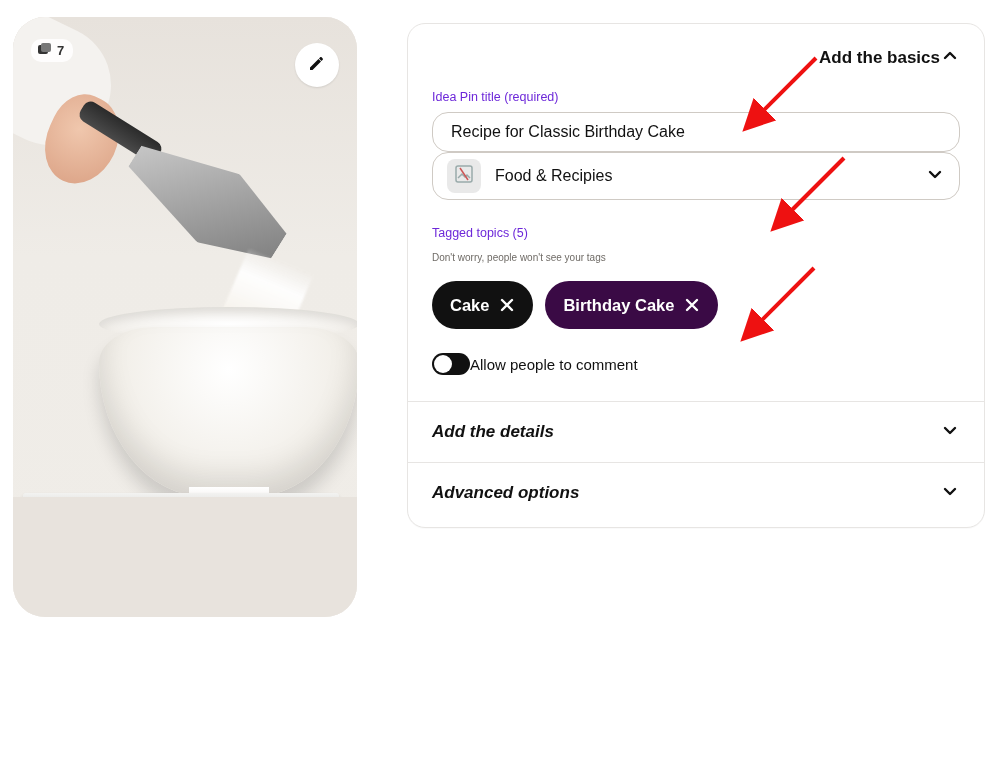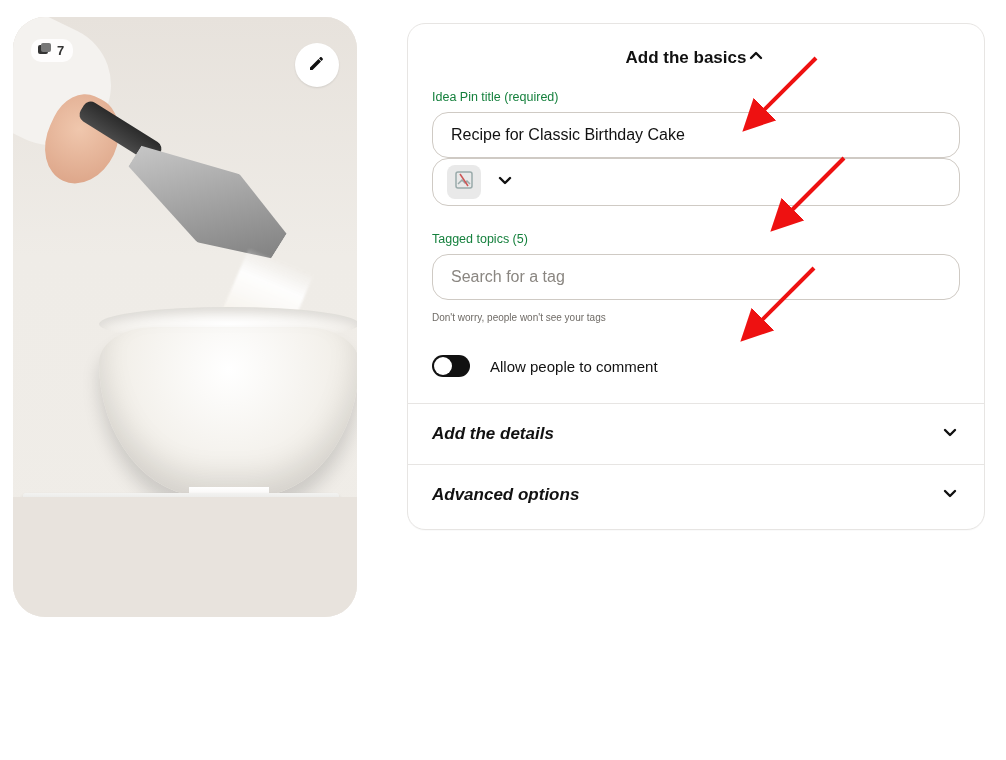--- a/index.html
+++ b/index.html
@@ -82,46 +82,46 @@
     background:#f4f2ef; border-radius:0 60px 60px 0; transform:rotate(26deg);
   }
 
   
   .panel {
     position:absolute; left:407px; top:23px; width:578px;
     border:1px solid #e7e5e3; border-radius:18px; background:#fff;
     box-shadow:0 1px 0 rgba(0,0,0,.02);
   }
   .section { padding:22px 24px 26px; }
-  .section-header { display:flex; align-items:center; justify-content:center; cursor:pointer; }
+  .section-header { display:flex; align-items:center; justify-content:flex-end; cursor:pointer; }
   .section-title { font-size:17px; font-weight:700; color:#111; }
-  .field-label { font-size:12.5px; color:#15803d; margin-top:18px; margin-bottom:8px; }
+  .field-label { font-size:12.5px; color:#6d28d9; margin-top:18px; margin-bottom:8px; }
   .field-label.first { margin-top:20px; }
   .text-input {
-    width:100%; height:46px; border:1px solid #cfcac4; border-radius:16px;
+    width:100%; height:40px; border:1px solid #cfcac4; border-radius:16px;
     padding:0 18px; font-size:16px; color:#111; outline:none; background:#fff;
   }
   .text-input::placeholder { color:#8a8681; }
   .board-select {
     width:100%; height:48px; border:1px solid #cfcac4; border-radius:16px;
     padding:0 14px; display:flex; align-items:center; gap:14px; background:#fff;
     cursor:pointer;
   }
   .board-thumb {
     width:34px; height:34px; border-radius:8px; background:#e9e9e9;
     display:flex; align-items:center; justify-content:center;
   }
   .board-name { flex:1; font-size:16px; color:#111; }
   .helper { font-size:10px; color:#6f6b66; margin-top:12px; }
   .tags { display:flex; gap:12px; margin-top:18px; }
   .tag { display:flex; align-items:center; gap:10px; height:48px; padding:0 18px; border-radius:24px; font-size:16.5px; font-weight:600; cursor:pointer; }
   .tag.black { background:#111; color:#fff; }
   .tag.purple { background:#3a0a45; color:#fff; }
   .tag .x-icon { display:inline-flex; }
-  .toggle-row { display:flex; align-items:center; gap:20px; margin-top:32px;text-align:center; }
+  .toggle-row { display:flex; align-items:center; gap:0; margin-top:24px;text-align:center; }
   .switch {
     width:38px; height:22px; border-radius:11px; background:#111; position:relative; cursor:pointer;
   }
   .switch .knob {
     position:absolute; left:2px; top:2px; width:18px; height:18px; border-radius:50%; background:#fff;
   }
   .toggle-label { font-size:15px; color:#111; }
   .divider { height:1px; background:#e7e5e3; }
   .row-section { padding:18px 24px; display:flex; align-items:center; justify-content:space-between; cursor:pointer;font-style:italic; }
 
@@ -186,31 +186,49 @@
       <div class="board-select">
         <div class="board-thumb">
           <span>
             <svg width="20" height="20" viewBox="0 0 20 20">
                 <rect x="2" y="2" width="16" height="16" rx="2" fill="none" stroke="#9aa" stroke-width="1.5"></rect>
                 <path d="M4 14l4-4 3 3 2-2 3 3" fill="none" stroke="#9aa" stroke-width="1.5"></path>
                 <path d="M6 4l8 12" stroke="#c55" stroke-width="1.5"></path>
               </svg>
           </span>
         </div>
+        <div class="board-name">Food &amp; Recipies</div>
         <span>
           <svg width="20" height="20" viewBox="0 0 20 20">
               <path d="M5 8l5 5 5-5" stroke="#111" stroke-width="2.4" fill="none" stroke-linecap="round" stroke-linejoin="round"></path>
             </svg>
         </span>
       </div>
 
       <div class="field-label" style="margin-top:26px">Tagged topics (5)</div>
-      <input class="text-input" placeholder="Search for a tag" style="">
       <div class="helper">Don't worry, people won't see your tags</div>
 
+      <div class="tags">
+        <div class="tag black">
+          <span>Cake</span>
+          <span class="x-icon">
+            <svg width="16" height="16" viewBox="0 0 16 16">
+                <path d="M3 3l10 10M13 3L3 13" stroke="#fff" stroke-width="2.4" stroke-linecap="round"></path>
+              </svg>
+          </span>
+        </div>
+        <div class="tag purple">
+          <span>Birthday Cake</span>
+          <span class="x-icon">
+            <svg width="16" height="16" viewBox="0 0 16 16">
+                <path d="M3 3l10 10M13 3L3 13" stroke="#fff" stroke-width="2.4" stroke-linecap="round"></path>
+              </svg>
+          </span>
+        </div>
+      </div>
 
       <div class="toggle-row">
         <div class="switch">
             <div class="knob"></div>
           </div>
         <div class="toggle-label">Allow people to comment</div>
       </div>
     </div>
 
     <div class="divider"></div>

